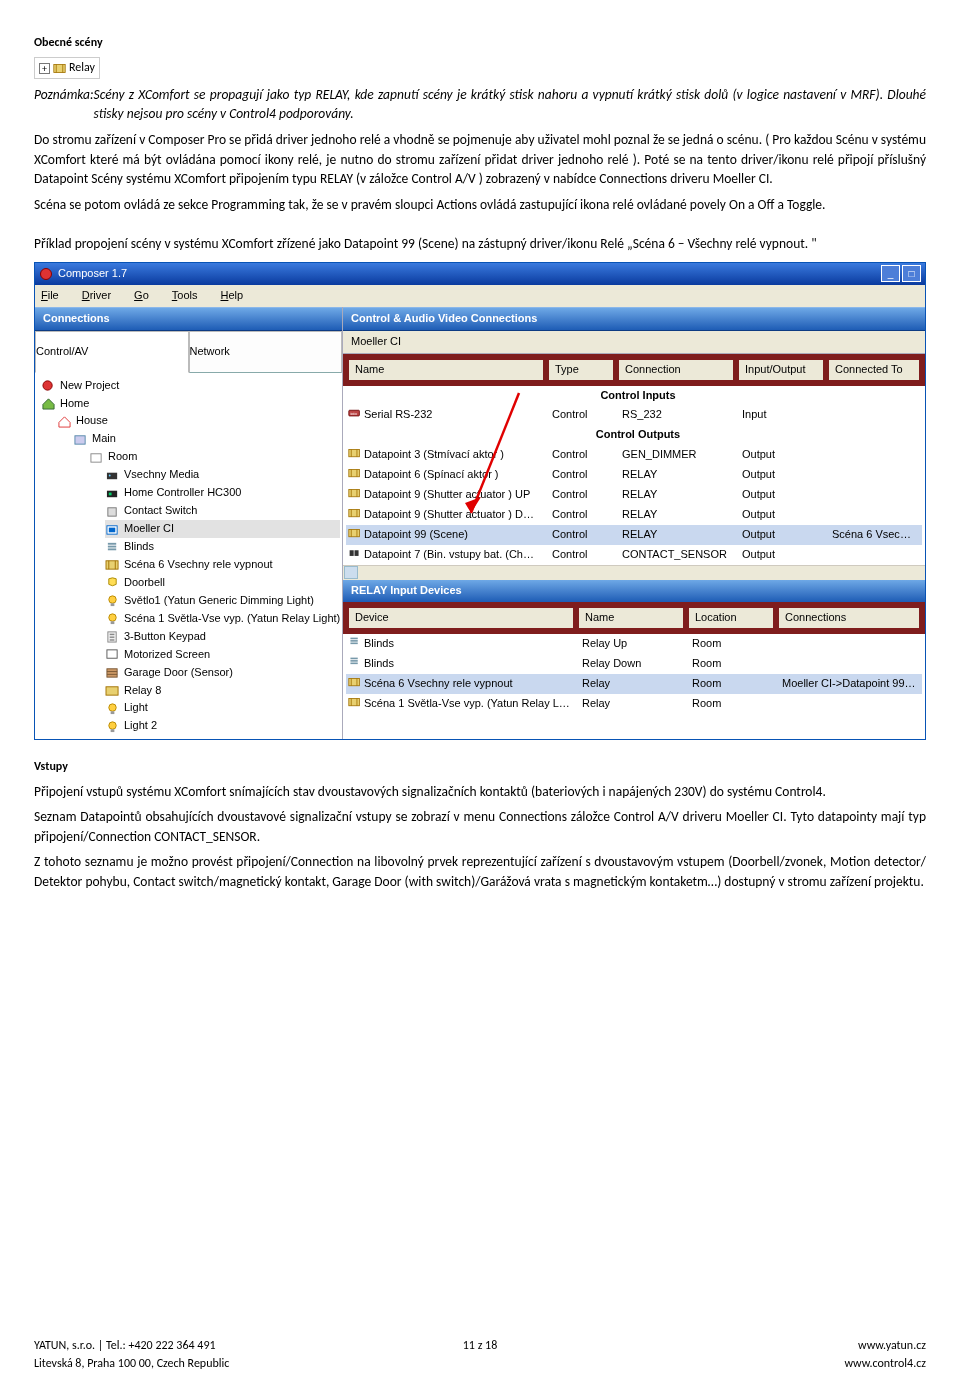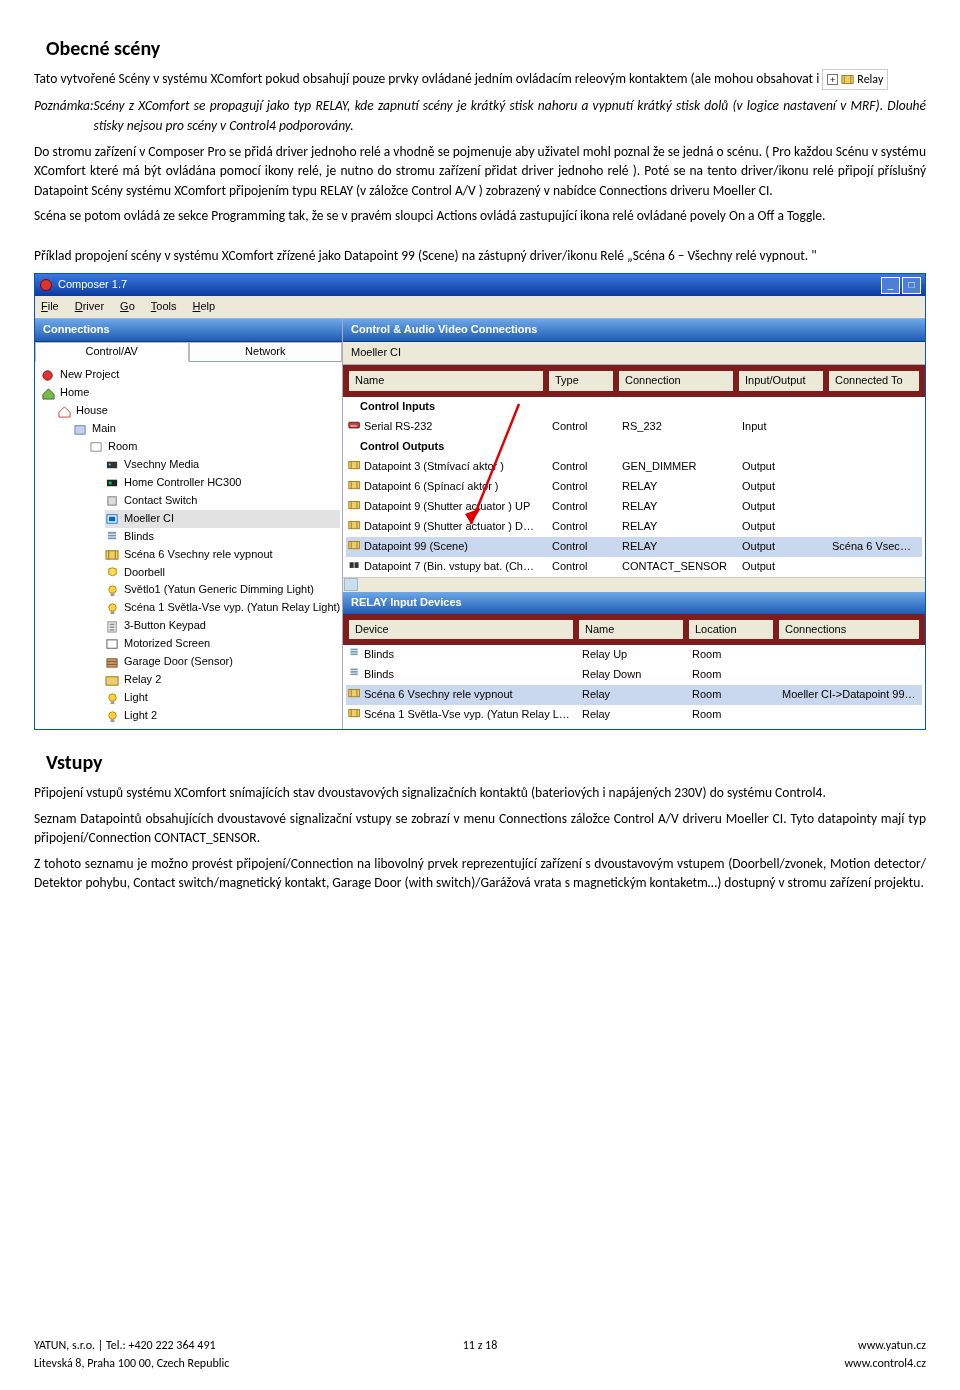--- a/index.html
+++ b/index.html
@@ -7,21 +7,21 @@
     font-family: "Segoe UI", Calibri, Arial, sans-serif;
     font-size: 13.5px;
     line-height: 1.45;
     margin: 0;
     padding: 30px 34px 60px 34px;
     width: 960px;
     color: #000;
     position: relative;
     min-height: 1390px;
   }
-  h2 { font-size: 20px; font-weight: bold; margin: 4px 0 6px 12px; }
+  h2 { font-size: 12px; font-weight: bold; margin: 4px 0 6px 0; }
   p { margin: 6px 0; text-align: justify; }
   .italic { font-style: italic; }
   .note-row { display:flex; }
   .note-label { font-style: italic; white-space:nowrap; }
   .relay-inline {
     display:inline-flex; align-items:center; gap:3px;
     padding:1px 4px; background:#fff; border:1px solid #ccc;
     font-size:12px; vertical-align:middle;
   }
   .plus-box { display:inline-block; width:11px; height:11px; border:1px solid #777; text-align:center; line-height:9px; font-size:10px; }
@@ -37,48 +37,48 @@
     margin-top:8px;
   }
   .titlebar {
     display:flex; align-items:center; justify-content:space-between;
     background:linear-gradient(#3a7ade,#0a3a9e);
     color:#fff; height:22px; padding:0 4px;
   }
   .titlebar-left { display:flex; align-items:center; gap:5px; }
   .win-btns { display:flex; gap:2px; }
   .win-btns span { width:19px; height:17px; background:#4d7ed8; border:1px solid #fff; display:flex; align-items:center; justify-content:center; font-size:10px; color:#fff; }
-  .menu-bar { background:#ece9d8; padding:3px 6px; display:flex; gap:16px; }
+  .menu-bar { background:#ece9d8; padding:3px 6px; display:flex; gap:23px; }
   .menu-bar span u { text-decoration:underline; }
   .panel-head {
     color:#fff; font-weight:bold; padding:3px 8px;
     background:linear-gradient(#6ea8e6,#1e5cb5);
     border-top:1px solid #8ab7ea; border-bottom:1px solid #0d3b82;
   }
   .body { display:flex; }
   .left-pane { width:308px; background:#fff; border-right:1px solid #aab; }
   .right-pane { flex:1; background:#fff; }
   .tabs { display:flex; }
-  .tabs div { flex:1; text-align:center; padding:1px 0; border:1px solid #bbb; border-bottom:1px solid #8aa; background:#fdfdfd; }
+  .tabs div { flex:1; text-align:left; padding:12px 0; border:1px solid #bbb; border-bottom:1px solid #8aa; background:#fdfdfd; }
   .tabs .active { background:#fff; border-bottom:1px solid #fff; }
   .tree ul { list-style:none; margin:0; padding-left:16px; }
   .tree > ul { padding:4px 4px 4px 6px; }
   .tree li { padding:1px 0; display:flex; align-items:center; gap:4px; white-space:nowrap; }
   .tree li.sel { background:#e2e2e2; }
   .ic { width:15px; height:13px; display:inline-block; }
   .ic svg { width:15px; height:13px; display:block; }
 
   .panel-sub { background:#ece9d8; padding:3px 8px; font-weight:normal; border-bottom:1px solid #aab; }
   table.grid { width:100%; border-collapse:collapse; table-layout:fixed; }
   table.grid th, table.grid td {
     text-align:left; padding:2px 6px; font-size:11px;
     overflow:hidden; white-space:nowrap; text-overflow:ellipsis;
   }
   table.grid th { background:#ece9d8; border:6px solid #7f1d1d; font-weight:normal; }
-  table.grid tr.group td { font-weight:bold; padding-left:14px; }
+  table.grid tr.group td { font-weight:bold; padding-left:14px;text-align:center; }
   table.grid tr.sel td { background:#c9d8ef; }
   table.grid td:first-child { padding-left:18px; position:relative; }
   .row-ic { position:absolute; left:2px; top:2px; width:13px; height:12px; }
   .hscroll { height:15px; background:#ece9d8; border-top:1px solid #cfcabf; display:flex; align-items:center; }
   .hscroll .thumb { width:14px; height:13px; background:#cde; border:1px solid #9bc; margin-left:1px; }
 
   .input-devices-head {
     background:linear-gradient(#6ea8e6,#1e5cb5); color:#fff; font-weight:bold;
     padding:3px 8px;
   }
@@ -92,21 +92,20 @@
     display:flex; justify-content:space-between; font-size:12px;margin-top:24px;
   }
   .footer .center { position:absolute; left:0; right:0; text-align:center; }
 </style>
 </head>
 <body>
 
 <h2>Obecné scény</h2>
 
 <p>
-  <span>Tato vytvořené Scény v systému XComfort pokud obsahují pouze prvky ovládané jedním ovládacím releovým kontaktem (ale mohou obsahovat i </span>
   <span class="relay-inline">
     <span class="plus-box">+</span>
     <svg class="tiny-icon" viewBox="0 0 16 16">
         <rect x="1" y="3" width="14" height="10" fill="#e8d070" stroke="#a07000"></rect>
         <line x1="4" y1="3" x2="4" y2="13" stroke="#a07000"></line>
         <line x1="12" y1="3" x2="12" y2="13" stroke="#a07000"></line>
       </svg>
     <span>Relay</span>
   </span>
 </p>
@@ -308,21 +307,21 @@
                                 </svg>
                               </span>
                               <span>Garage Door (Sensor)</span>
                             </li>
                             <li>
                               <span class="ic">
                                 <svg viewBox="0 0 16 14">
                                   <rect x="1" y="3" width="13" height="9" fill="#e8d070" stroke="#a07000"></rect>
                                 </svg>
                               </span>
-                              <span>Relay 2</span>
+                              <span>Relay 8</span>
                             </li>
                             <li>
                               <span class="ic">
                                 <svg viewBox="0 0 16 14">
                                   <circle cx="8" cy="6" r="4" fill="#ffcf40" stroke="#b88800"></circle>
                                   <rect x="6" y="10" width="4" height="3" fill="#999"></rect>
                                 </svg>
                               </span>
                               <span>Light</span>
                             </li>

